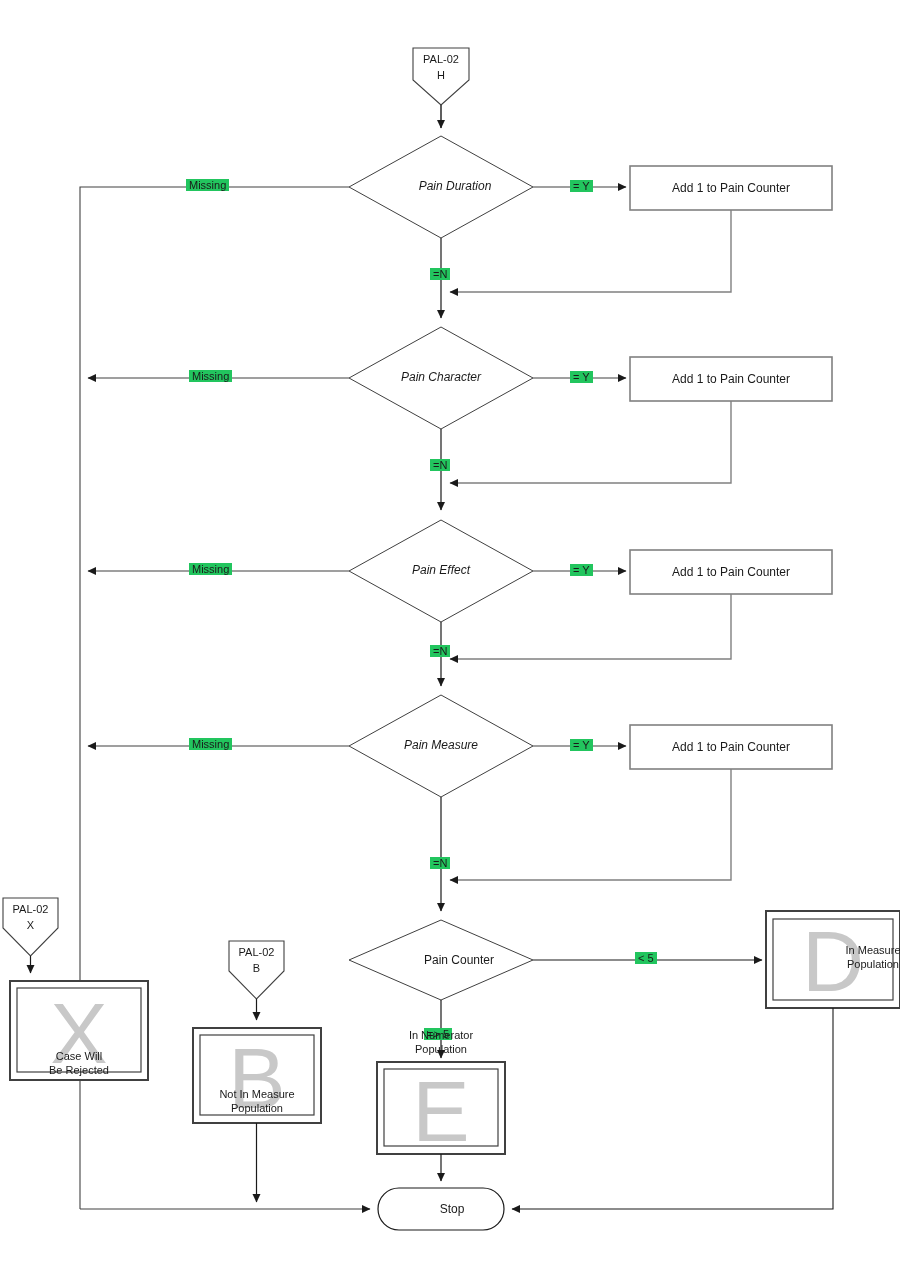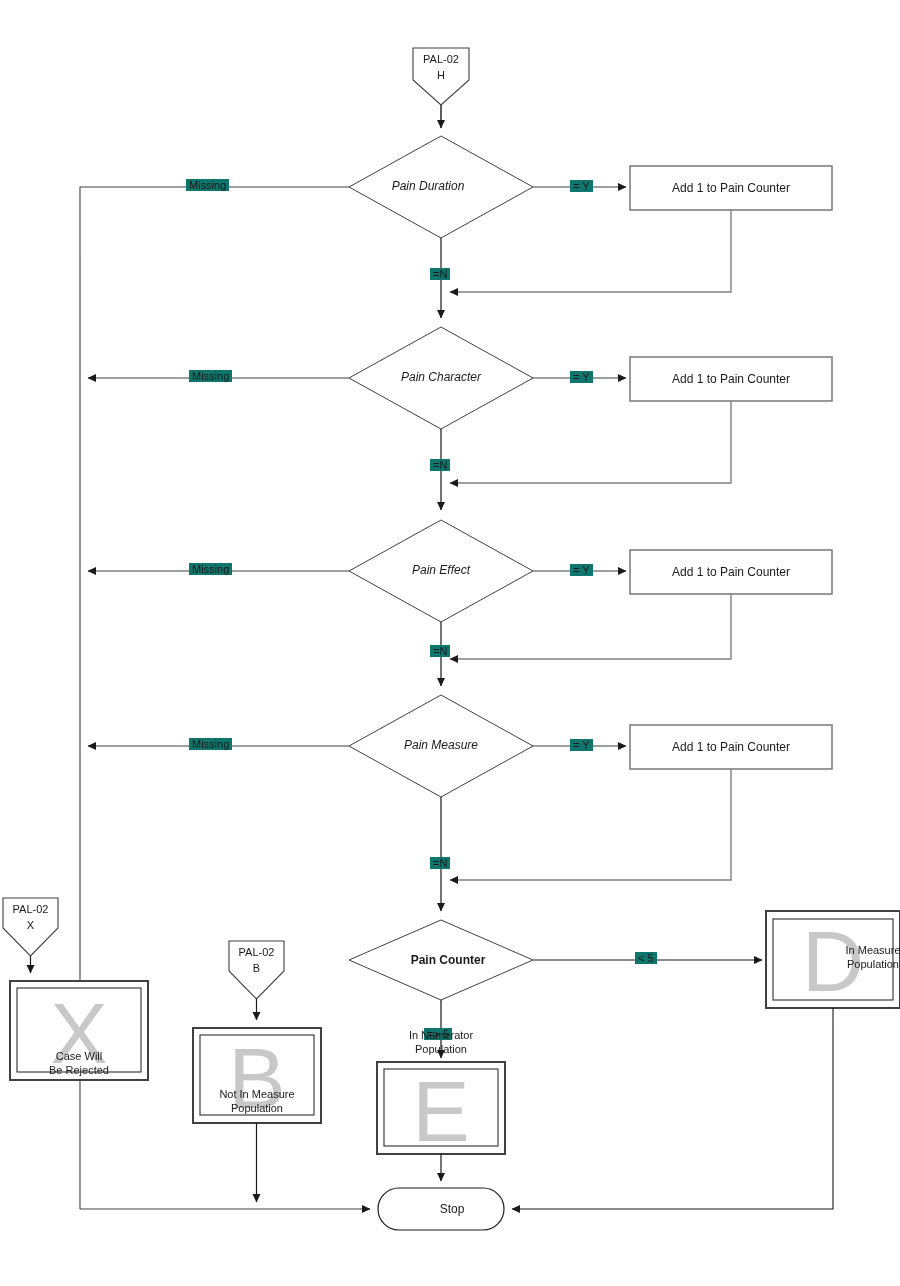--- a/index.html
+++ b/index.html
@@ -33,21 +33,21 @@
     pointer-events: none;
     white-space: pre-line;
   }
   .lbl-11 { font-size: 11px; }
   .lbl-12 { font-size: 12px; }
   .italic { font-style: italic; }
   .edge-label {
     position: absolute;
     font-size: 11px;
     color: #1a1a1a;
-    background: #0f766e;
+    background: #22c55e;
     padding: 0 3px;
     white-space: nowrap;
   }
   .watermark {
     position: absolute;
     color: #c8c8c8;
     font-size: 86px;
     font-weight: normal;
     line-height: 1;
     text-align: center;
@@ -130,21 +130,21 @@
     <path d="M80,1209 L370,1209" stroke="#404040" stroke-width="1.1" fill="none" marker-end="url(#arrow-b)"></path>
 
     <rect x="378" y="1188" width="126" height="42" rx="21" ry="21" stroke="#1a1a1a" stroke-width="1.2" fill="#ffffff"></rect>
 
     <path d="M413,48 L469,48 L469,80 L441,105 L413,80 z" stroke="#404040" stroke-width="1.1" fill="#ffffff"></path>
   </svg>
 
   <div class="node-label lbl-11" style="left:403px; top:53px; width:76px;">PAL-02</div>
   <div class="node-label lbl-11" style="left:403px; top:69px; width:76px;">H</div>
 
-  <div class="node-label lbl-12 italic" style="left:348px; top:179px; width:160px;">Pain Duration</div>
+  <div class="node-label lbl-12 italic" style="left:375px; top:179px; width:160px;">Pain Duration</div>
   <div class="edge-label" style="left:186px; top:179px;">Missing</div>
   <div class="edge-label" style="left:570px; top:180px;">= Y</div>
   <div class="edge-label" style="left:430px; top:268px;">=N</div>
   <div class="node-label lbl-12" style="left:630px; top:181px; width:202px;">Add 1 to  Pain Counter</div>
 
   <div class="node-label lbl-12 italic" style="left:361px; top:370px; width:160px;">Pain Character</div>
   <div class="edge-label" style="left:189px; top:370px;">Missing</div>
   <div class="edge-label" style="left:570px; top:371px;">= Y</div>
   <div class="edge-label" style="left:430px; top:459px;">=N</div>
   <div class="node-label lbl-12" style="left:630px; top:372px; width:202px;">Add 1 to  Pain Counter</div>
@@ -154,21 +154,21 @@
   <div class="edge-label" style="left:570px; top:564px;">= Y</div>
   <div class="edge-label" style="left:430px; top:645px;">=N</div>
   <div class="node-label lbl-12" style="left:630px; top:565px; width:202px;">Add 1 to  Pain Counter</div>
 
   <div class="node-label lbl-12 italic" style="left:361px; top:738px; width:160px;">Pain Measure</div>
   <div class="edge-label" style="left:189px; top:738px;">Missing</div>
   <div class="edge-label" style="left:570px; top:739px;">= Y</div>
   <div class="edge-label" style="left:430px; top:857px;">=N</div>
   <div class="node-label lbl-12" style="left:630px; top:740px; width:202px;">Add 1 to  Pain Counter</div>
 
-  <div class="node-label lbl-12" style="left:378px; top:953px; width:140px;font-weight:bold;">Pain Counter</div>
+  <div class="node-label lbl-12" style="left:389px; top:953px; width:140px;">Pain Counter</div>
   <div class="edge-label" style="left:635px; top:952px;">&lt; 5</div>
   <div class="edge-label" style="left:424px; top:1028px;">=&gt; 5</div>
 
   <div class="watermark" style="left:766px; top:918px; width:134px;">D</div>
   <div class="node-label lbl-11" style="left:766px; top:944px; width:134px;margin-left:40px;">In Measure
 Population</div>
 
   <div class="watermark" style="left:377px; top:1068px; width:128px;">E</div>
   <div class="node-label lbl-11" style="left:377px; top:1029px; width:128px;">In Numerator
 Population</div>

